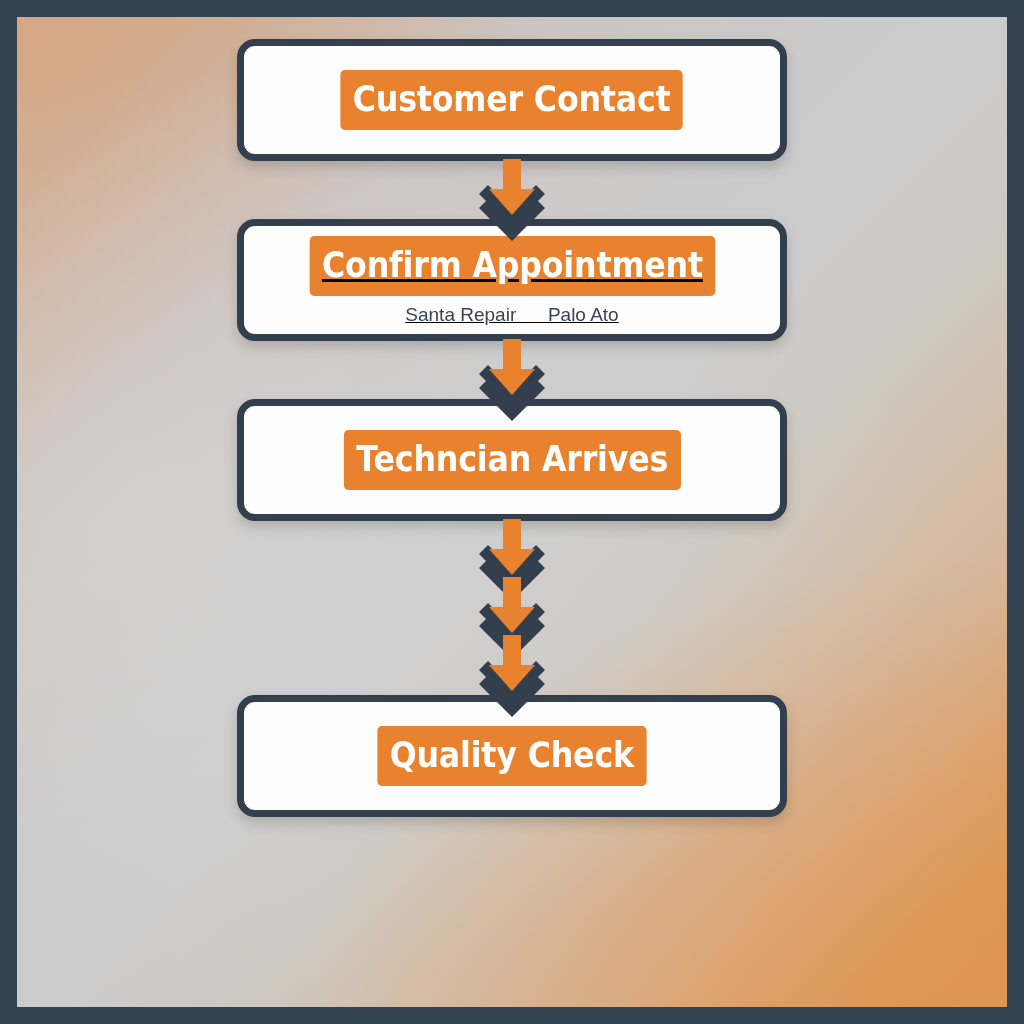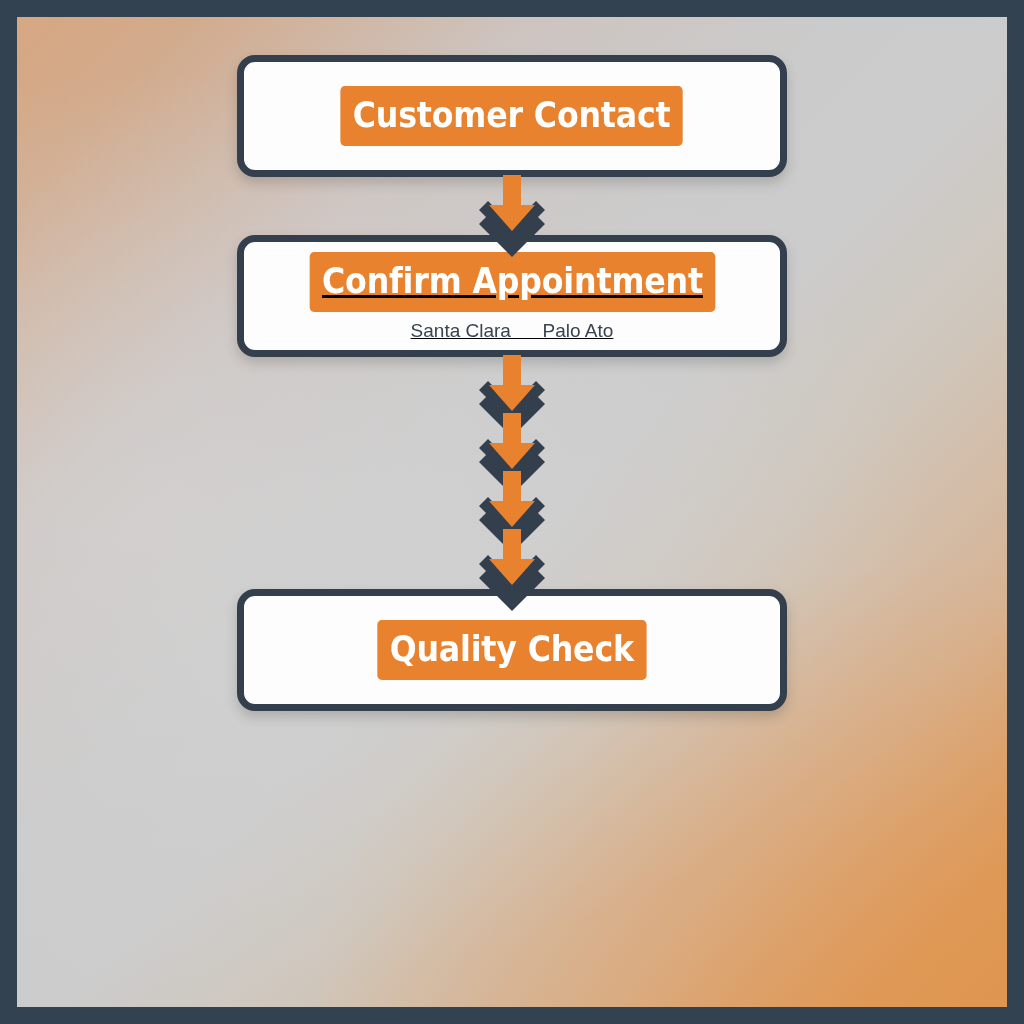--- a/index.html
+++ b/index.html
@@ -51,21 +51,21 @@
 
   #flow {
     position:relative;
     z-index:2;
     width:100%;
     height:100%;
     display:flex;
     flex-direction:column;
     align-items:center;
     justify-content:flex-start;
-    padding-top:38px;
+    padding-top:22px;
   }
 
   
   .node {
     position:relative;
     width:550px;
     background:#fdfdfd;
     border:7px solid #333f4d;
     border-radius:18px;
     box-shadow:0 6px 12px rgba(60,55,50,0.22);
@@ -154,37 +154,40 @@
         </span>
         <span class="arrow">
           <svg viewBox="0 0 46 56" xmlns="http://www.w3.org/2000/svg">
             <path d="M14,0 L32,0 L32,30 L46,30 L23,56 L0,30 L14,30 Z" fill="#e8822e"></path>
           </svg>
         </span>
       </div>
 
       <div class="node subbed">
         <span class="badge">Confirm Appointment</span>
-        <span class="subtitle">Santa Clara      Palo Ato</span>
-      </div>
-
-      <div class="connector">
-        <span class="chev">
-          <svg viewBox="0 0 66 66" xmlns="http://www.w3.org/2000/svg">
-            <polygon points="33,34 9,10 0,19 33,52 66,19 57,10" fill="#333f4d"></polygon>
-            <polygon points="33,48 9,24 0,33 33,66 66,33 57,24" fill="#333f4d"></polygon>
-          </svg>
-        </span>
-        <span class="arrow">
-          <svg viewBox="0 0 46 56" xmlns="http://www.w3.org/2000/svg">
-            <path d="M14,0 L32,0 L32,30 L46,30 L23,56 L0,30 L14,30 Z" fill="#e8822e"></path>
-          </svg>
-        </span>
-      </div>
-
+        <span class="subtitle">Santa Repair      Palo Ato</span>
+      </div>
+
+      <div class="connector">
+        <span class="chev">
+          <svg viewBox="0 0 66 66" xmlns="http://www.w3.org/2000/svg">
+            <polygon points="33,34 9,10 0,19 33,52 66,19 57,10" fill="#333f4d"></polygon>
+            <polygon points="33,48 9,24 0,33 33,66 66,33 57,24" fill="#333f4d"></polygon>
+          </svg>
+        </span>
+        <span class="arrow">
+          <svg viewBox="0 0 46 56" xmlns="http://www.w3.org/2000/svg">
+            <path d="M14,0 L32,0 L32,30 L46,30 L23,56 L0,30 L14,30 Z" fill="#e8822e"></path>
+          </svg>
+        </span>
+      </div>
+
+      <div class="node tall">
+        <span class="badge">Techncian Arrives</span>
+      </div>
 
       <div class="connector">
         <span class="chev">
           <svg viewBox="0 0 66 66" xmlns="http://www.w3.org/2000/svg">
             <polygon points="33,34 9,10 0,19 33,52 66,19 57,10" fill="#333f4d"></polygon>
             <polygon points="33,48 9,24 0,33 33,66 66,33 57,24" fill="#333f4d"></polygon>
           </svg>
         </span>
         <span class="arrow">
           <svg viewBox="0 0 46 56" xmlns="http://www.w3.org/2000/svg">

